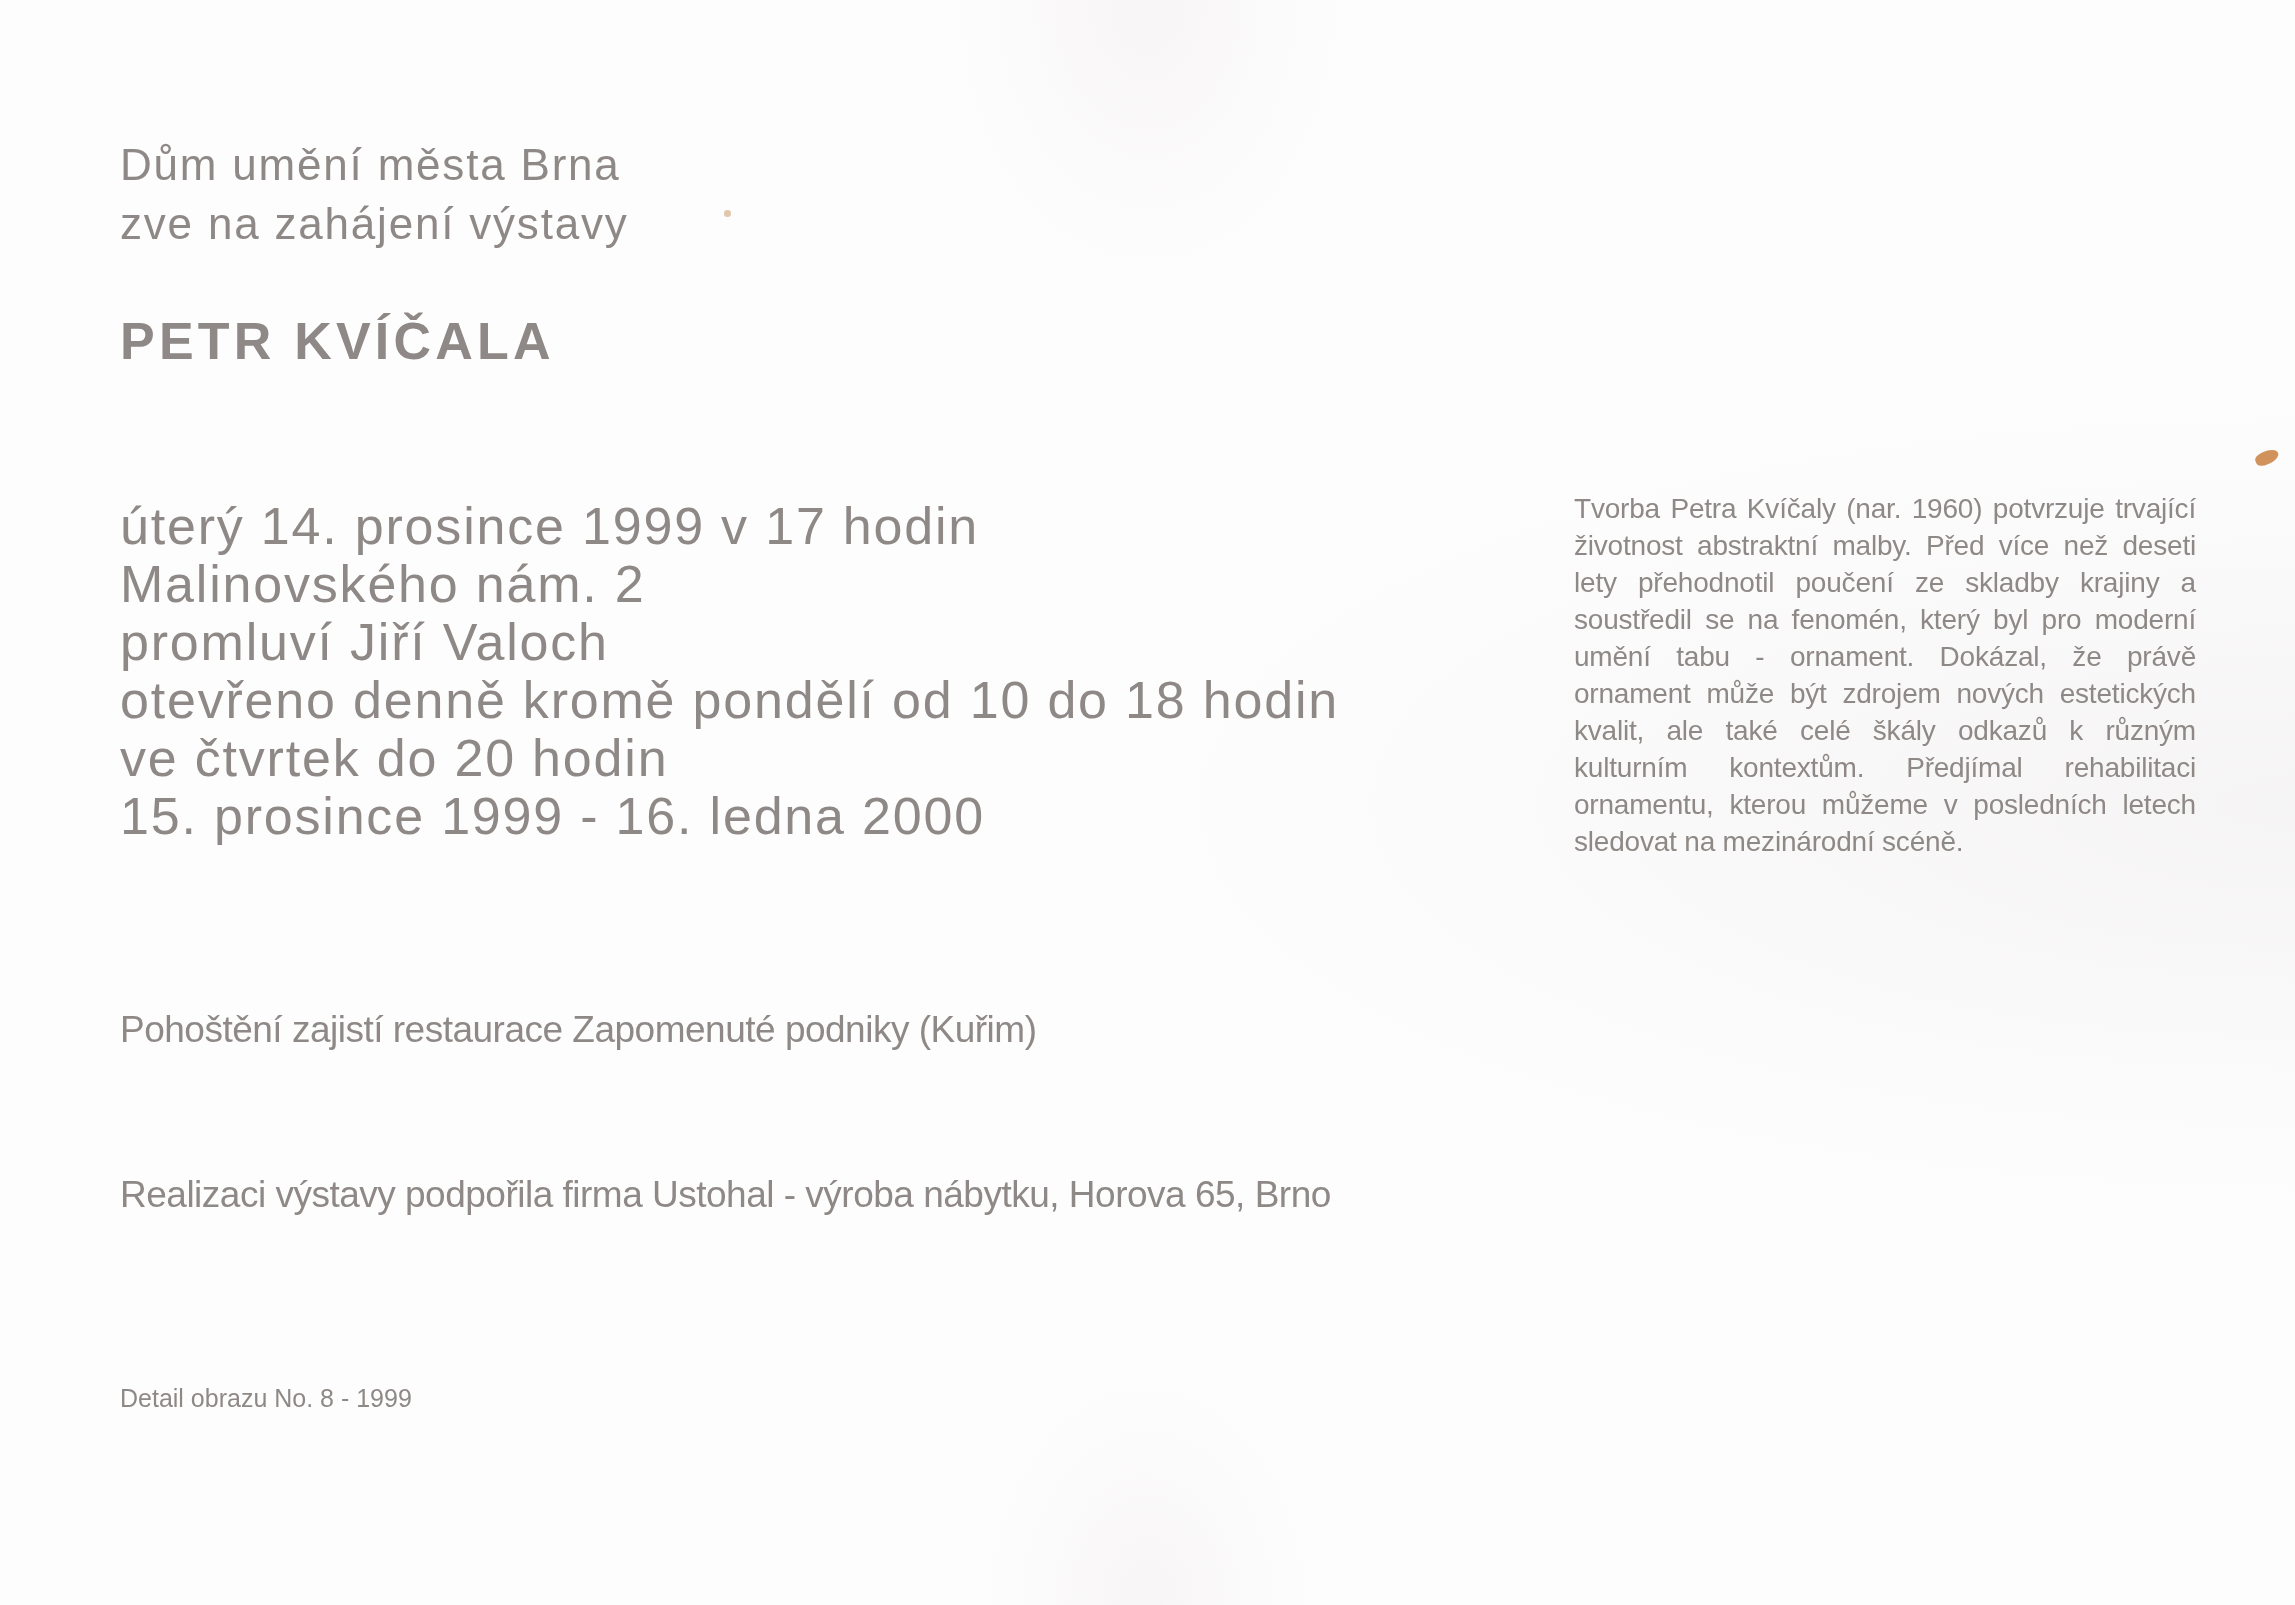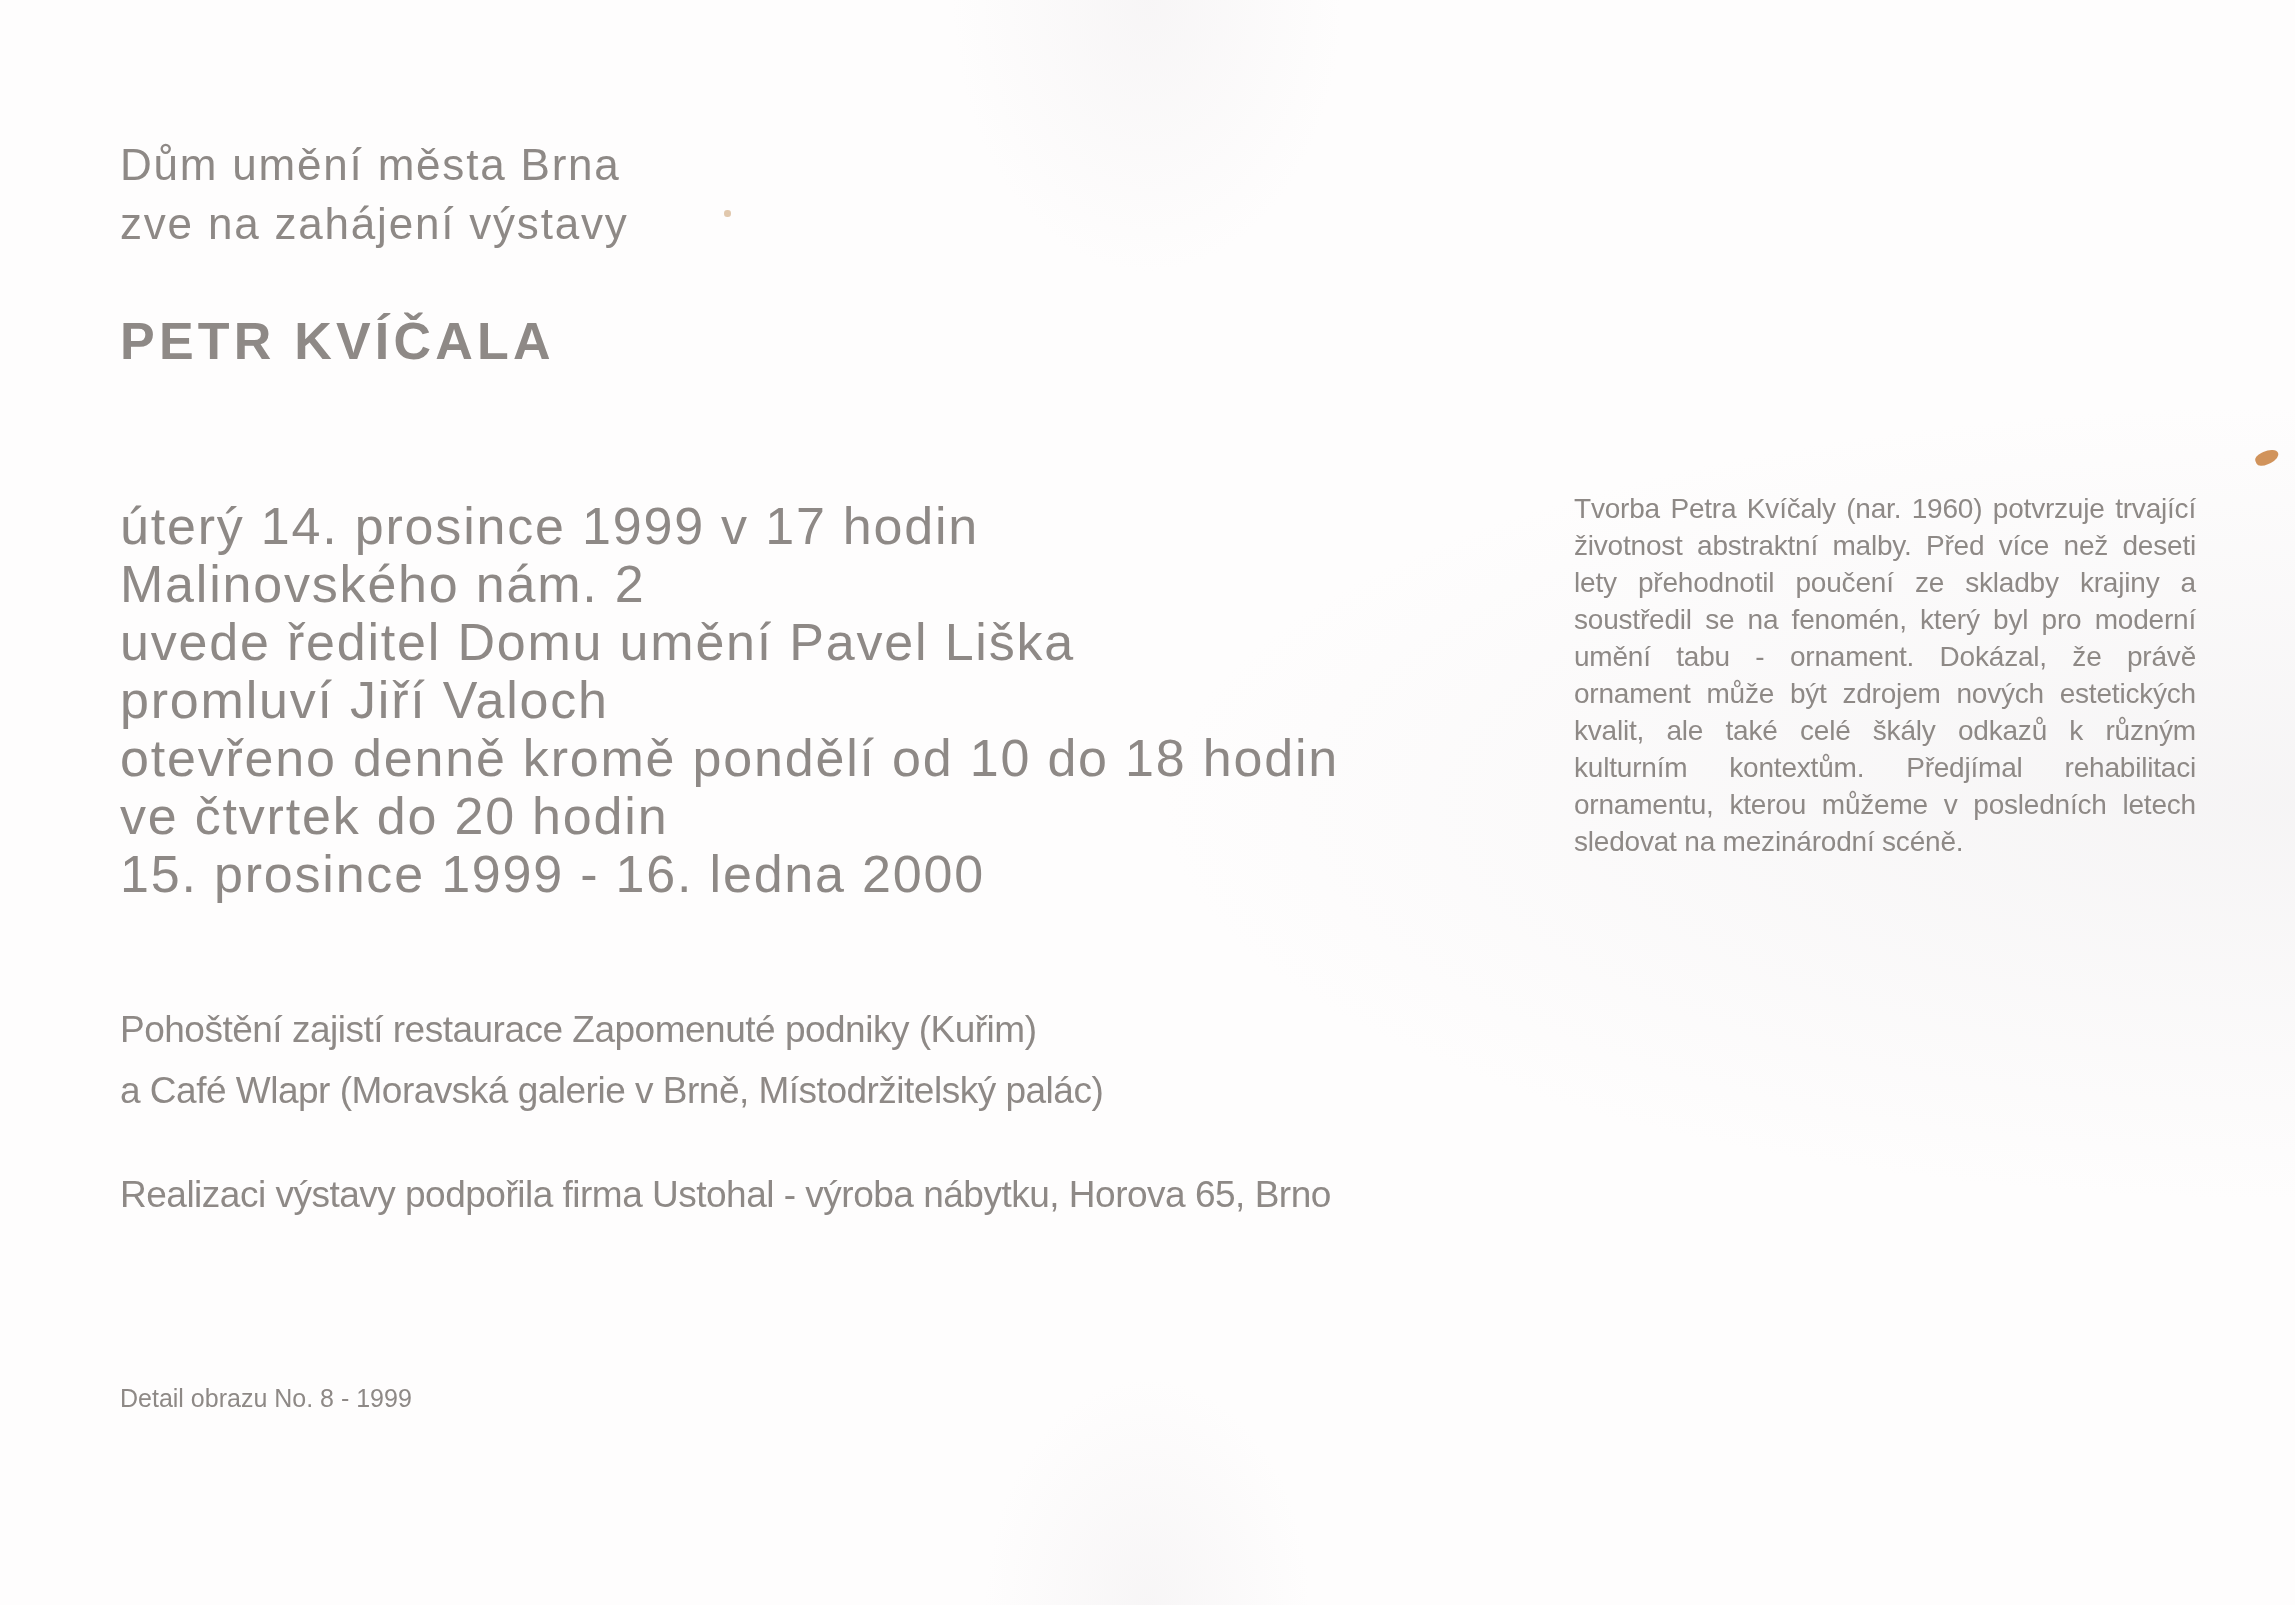--- a/index.html
+++ b/index.html
@@ -73,30 +73,28 @@
 <div class="abs intro">
   <div>Dům umění města Brna</div>
   <div>zve na zahájení výstavy</div>
 </div>
 
 <div class="abs artist">PETR KVÍČALA</div>
 
 <div class="abs details">
   <div>úterý 14. prosince 1999 v 17 hodin</div>
   <div>Malinovského nám. 2</div>
-  <div>uvede ředitel Domu umění Pavel Liška</div>
   <div>promluví Jiří Valoch</div>
   <div>otevřeno denně kromě pondělí od 10 do 18 hodin</div>
   <div>ve čtvrtek do 20 hodin</div>
   <div>15. prosince 1999 - 16. ledna 2000</div>
 </div>
 
 <div class="abs catering">
   <div>Pohoštění zajistí restaurace Zapomenuté podniky (Kuřim)</div>
-  <div>a Café Wlapr (Moravská galerie v Brně, Místodržitelský palác)</div>
 </div>
 
 <div class="abs sponsor">Realizaci výstavy podpořila firma Ustohal - výroba nábytku, Horova 65, Brno</div>
 
 <div class="abs caption">Detail obrazu No. 8 - 1999</div>
 
 <div class="bio">Tvorba Petra Kvíčaly (nar. 1960)  potvrzuje trvající životnost abstraktní malby. Před více než deseti lety přehodnotil poučení ze skladby krajiny a soustředil se na fenomén, který byl pro moderní umění tabu - ornament. Dokázal, že právě ornament může být zdrojem nových estetických kvalit, ale také celé škály odkazů k různým kulturním kontextům. Předjímal rehabilitaci ornamentu, kterou můžeme v posledních letech sledovat na mezinárodní scéně.</div>
 
 <div class="stain"></div>
 <div class="speck"></div>

